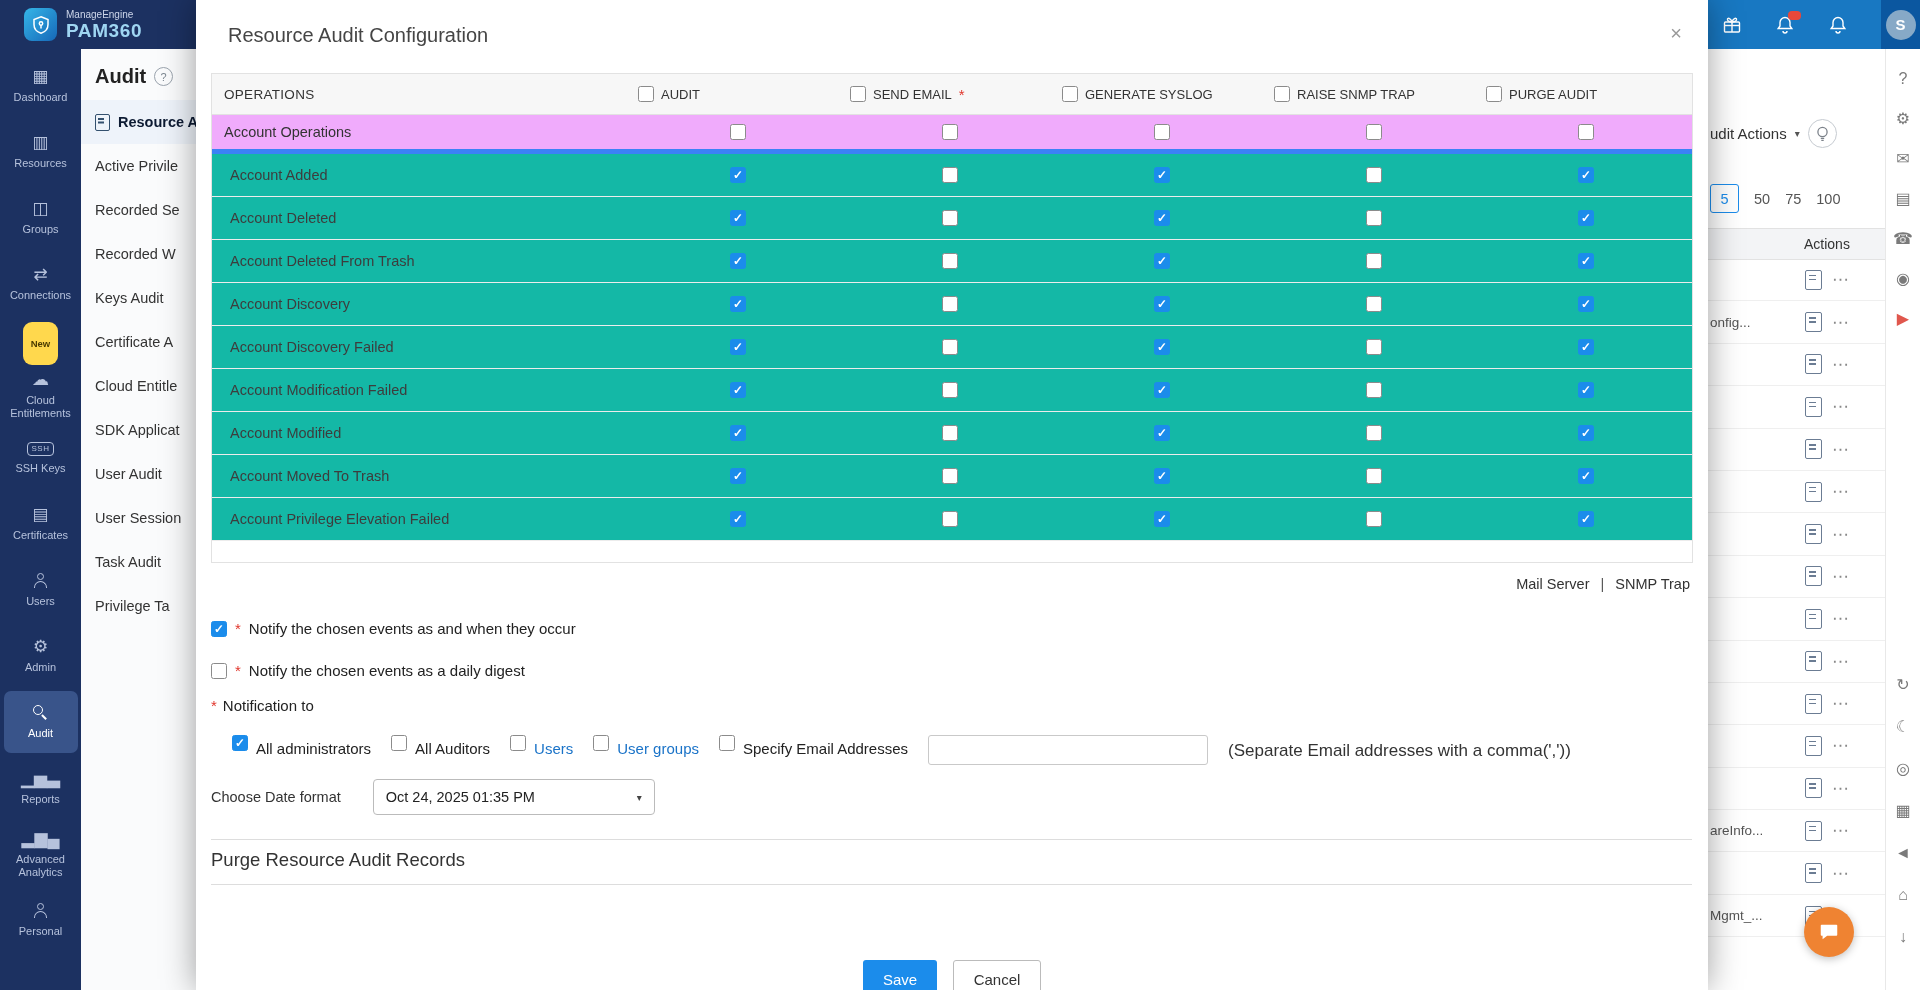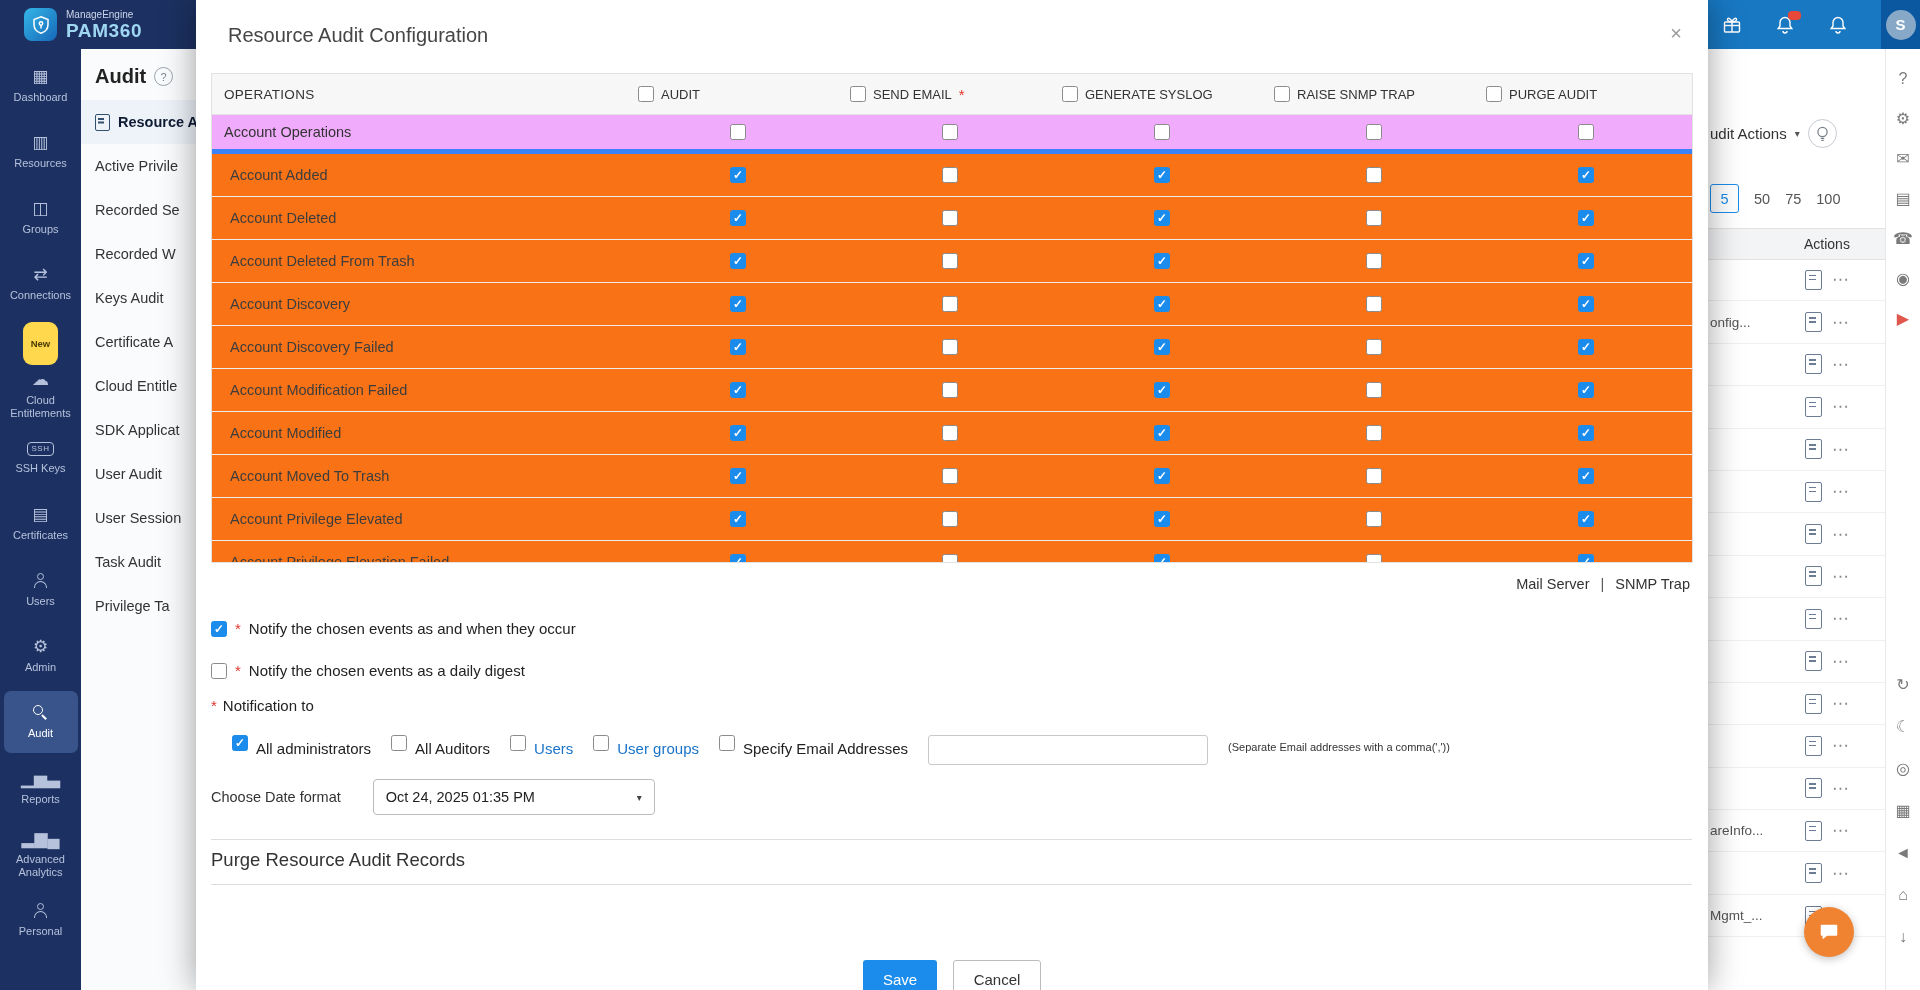--- a/index.html
+++ b/index.html
@@ -70,21 +70,21 @@
 
   
   .modal{position:absolute;left:196px;top:0;width:1512px;height:990px;background:#fff;box-shadow:0 0 32px rgba(0,0,0,.38);z-index:20;}
   .modal-title{position:absolute;left:32px;top:24px;font-size:20px;color:#454545;}
   .modal-close{position:absolute;right:26px;top:22px;font-size:20px;color:#999;cursor:pointer;}
 
   .op-table{position:absolute;left:15px;top:73px;width:1482px;height:490px;border:1px solid #e2e2e2;overflow:hidden;box-sizing:border-box;background:#fff;}
   .t-head,.t-group,.t-row{display:grid;grid-template-columns:420px repeat(5,1fr);align-items:center;box-sizing:border-box;}
   .t-head{height:41px;background:#f7f7f7;border-bottom:1px solid #e2e2e2;}
   .t-group{height:39px;background:#f0abfc;border-bottom:5px solid #3b82f6;}
-  .t-row{height:43px;background:#f97316;border-bottom:1px solid #ececec;}
+  .t-row{height:43px;background:#14b8a6;border-bottom:1px solid #ececec;}
   .t-opcell{padding-left:12px;font-size:13.5px;color:#333;letter-spacing:.3px;}
   .t-opcell.g{font-size:14.5px;letter-spacing:0;}
   .t-label{padding-left:18px;font-size:14.5px;color:#3d3d3d;}
   .hcell{display:flex;align-items:center;gap:7px;padding-left:6px;font-size:13px;color:#333;}
   .ccell{display:flex;justify-content:center;}
   .req{color:var(--required-red,#e0352b);font-size:15px;}
 
   .cb{width:16px;height:16px;border:1.5px solid #8b8b8b;border-radius:2.5px;background:#fff;display:inline-flex;align-items:center;justify-content:center;box-sizing:border-box;flex:none;cursor:pointer;}
   .cb.checked{background:var(--checkbox-blue,#1b8ceb);border-color:var(--checkbox-blue,#1b8ceb);}
   .cb.checked::after{content:"✓";color:#fff;font-size:12px;font-weight:bold;line-height:1;}
@@ -95,21 +95,21 @@
 
   .notify-row{position:absolute;left:15px;display:flex;align-items:center;gap:8px;font-size:15px;color:#222;}
   .nr1{top:620px;} .nr2{top:662px;}
   .notif-to{position:absolute;left:15px;top:697px;display:flex;gap:6px;font-size:15px;color:#222;}
   .recipients-row{position:absolute;left:36px;top:735px;display:flex;align-items:flex-start;gap:20px;font-size:15px;color:#222;}
   .r-items{display:flex;align-items:flex-start;gap:20px;}
   .rgroup{display:flex;align-items:flex-start;gap:8px;}
   .rlabel{margin-top:5px;}
   .rlabel.link{color:var(--link-blue,#1a73c8);cursor:pointer;}
   .email-input{width:280px;height:30px;border:1px solid #c9c9c9;border-radius:3px;box-sizing:border-box;font-size:14px;padding:0 8px;font-family:"Liberation Sans",sans-serif;}
-  .hint{margin-top:6px;font-size:11px;color:#333;}
+  .hint{margin-top:6px;font-size:17px;color:#333;}
 
   .date-row{position:absolute;left:15px;top:779px;display:flex;align-items:center;gap:32px;}
   .date-label{font-size:14.5px;color:#333;}
   .select{width:282px;height:36px;border:1px solid #bbb;border-radius:4px;display:flex;align-items:center;justify-content:space-between;padding:0 12px;box-sizing:border-box;font-size:14.5px;color:#222;cursor:pointer;background:#fff;}
   .select .caret{font-size:10px;color:#444;}
 
   .divider{position:absolute;left:15px;right:16px;border-top:1px solid #ddd;}
   .d1{top:839px;} .d2{top:884px;}
   .purge-heading{position:absolute;left:15px;top:849px;font-size:18.5px;color:#333;}
   .purge-row{position:absolute;left:15px;top:908px;display:flex;align-items:center;gap:12px;font-size:15px;color:#222;}
@@ -616,38 +616,20 @@
               <span class="cb checked"></span>
             </div>
             <div class="ccell">
               <span class="cb"></span>
             </div>
             <div class="ccell">
               <span class="cb checked"></span>
             </div>
           </div>
           <div class="t-row">
-            <div class="t-label">Account Privilege Elevated</div>
-            <div class="ccell">
-              <span class="cb checked"></span>
-            </div>
-            <div class="ccell">
-              <span class="cb"></span>
-            </div>
-            <div class="ccell">
-              <span class="cb checked"></span>
-            </div>
-            <div class="ccell">
-              <span class="cb"></span>
-            </div>
-            <div class="ccell">
-              <span class="cb checked"></span>
-            </div>
-          </div>
-          <div class="t-row">
             <div class="t-label">Account Privilege Elevation Failed</div>
             <div class="ccell">
               <span class="cb checked"></span>
             </div>
             <div class="ccell">
               <span class="cb"></span>
             </div>
             <div class="ccell">
               <span class="cb checked"></span>
             </div>

